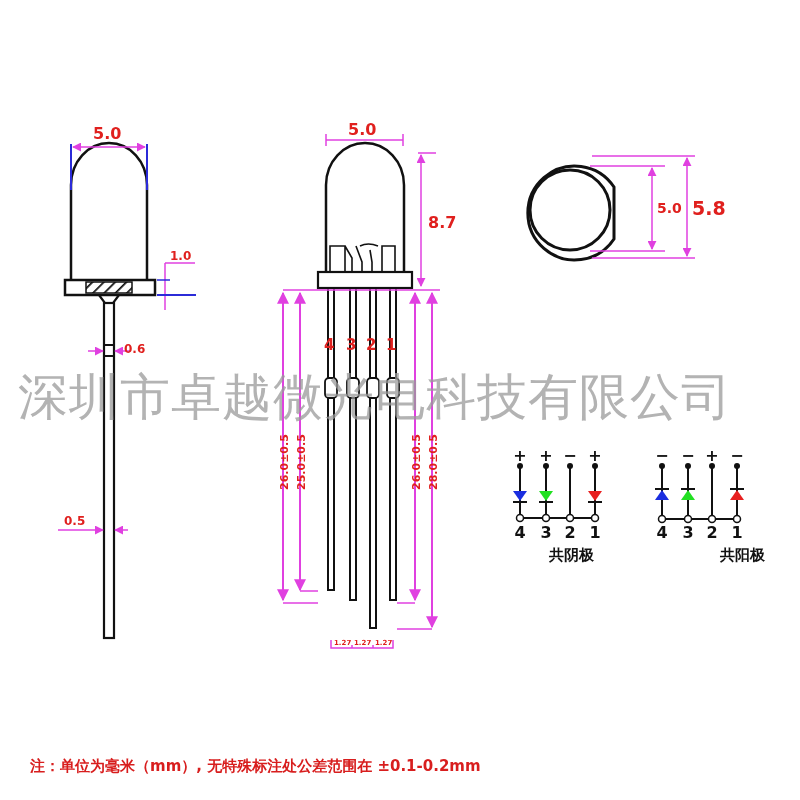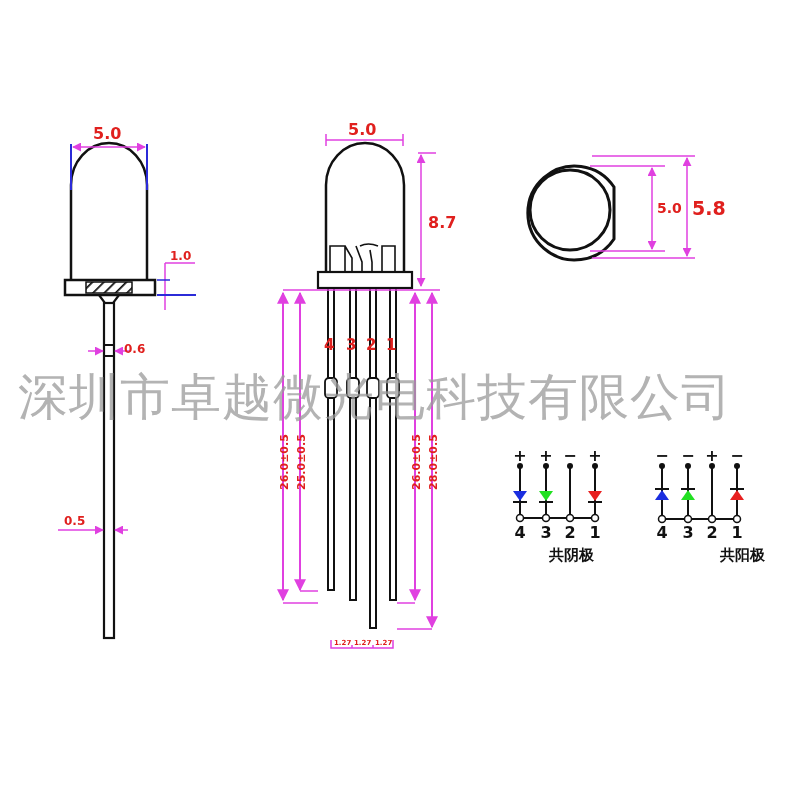--- a/index.html
+++ b/index.html
@@ -212,14 +212,15 @@
       <text x="737" y="538">1</text>
     </g>
   </g>
 </svg>
 
 <div class="clabel" style="left:549px;top:546px;">共阴极</div>
 <div class="clabel" style="left:676px;top:546px;margin-left:44px;">共阳极</div>
 
 <div class="wm">深圳市卓越微光电科技有限公司</div>
 
+<div class="note">注：单位为毫米（mm）, 无特殊标注处公差范围在 ±0.1-0.2mm</div>
 
 </div>
 
 </body></html>

